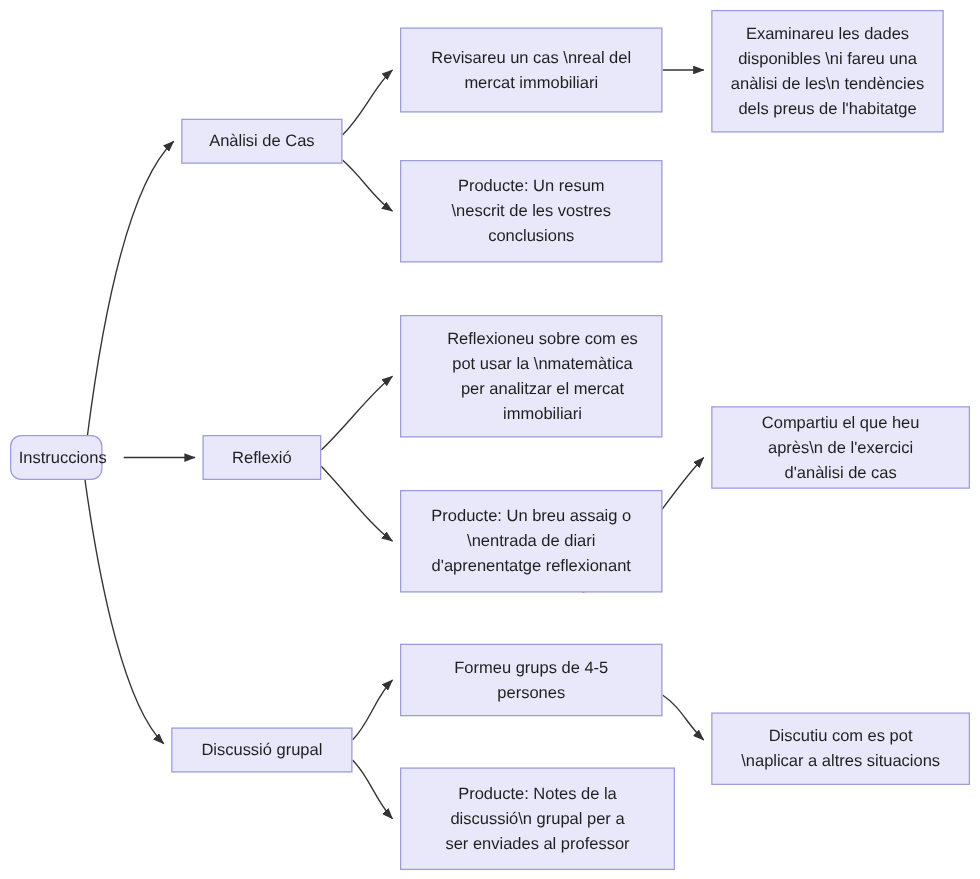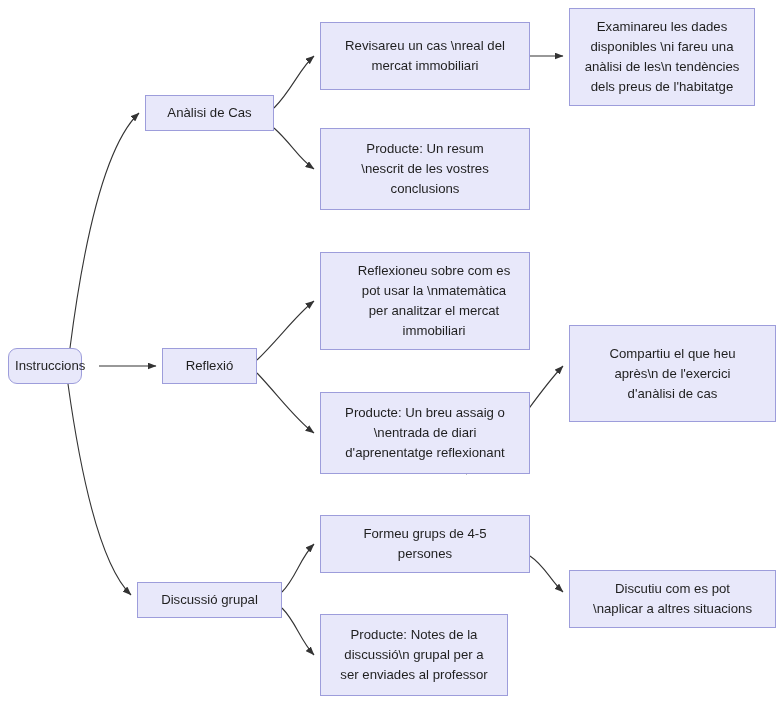--- a/index.html
+++ b/index.html
@@ -90,25 +90,25 @@
 disponibles \ni fareu una
 anàlisi de les\n tendències
 dels preus de l'habitatge</span></div>
       <div class="node" style="left: 320px; top: 252px; width: 210px; height: 98px; padding-left: 24px;"><span class="node-label">Reflexioneu sobre com es
 pot usar la \nmatemàtica
 per analitzar el mercat
 immobiliari</span></div>
       <div class="node" style="left: 320px; top: 392px; width: 210px; height: 82px;"><span class="node-label">Producte: Un breu assaig o
 \nentrada de diari
 d'aprenentatge reflexionant</span></div>
-      <div class="node" style="left: 569px; top: 325px; width: 207px; height: 97px;"><span class="node-label">Compartiu el que heu
+      <div class="node" style="left: 569px; top: 325px; width: 207px; height: 66px;"><span class="node-label">Compartiu el que heu
 après\n de l'exercici
 d'anàlisi de cas</span></div>
       <div class="node" style="left: 320px; top: 515px; width: 210px; height: 58px;"><span class="node-label">Formeu grups de 4-5
 persones</span></div>
-      <div class="node" style="left: 320px; top: 614px; width: 188px; height: 82px;"><span class="node-label">Producte: Notes de la
+      <div class="node" style="left: 320px; top: 614px; width: 220px; height: 82px;"><span class="node-label">Producte: Notes de la
 discussió\n grupal per a
 ser enviades al professor</span></div>
       <div class="node" style="left: 569px; top: 570px; width: 207px; height: 58px;"><span class="node-label">Discutiu com es pot
 \naplicar a altres situacions</span></div>
     </div>
 
 </div>
 
 </body></html>

